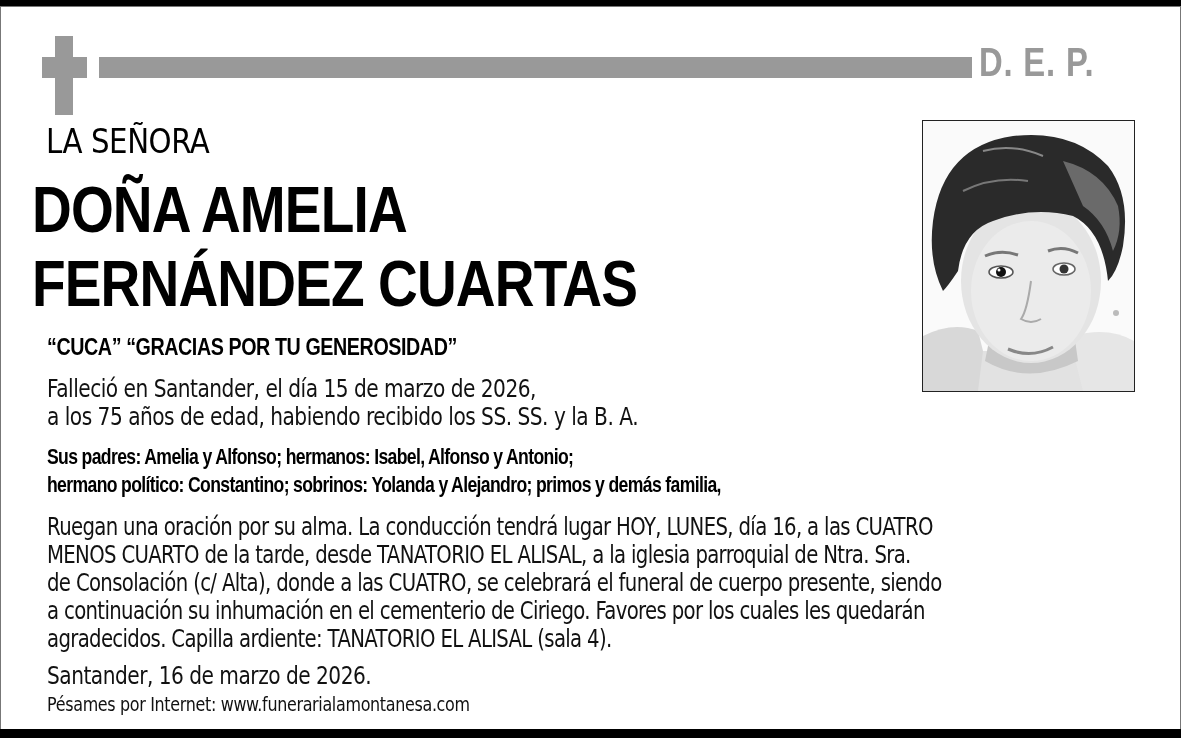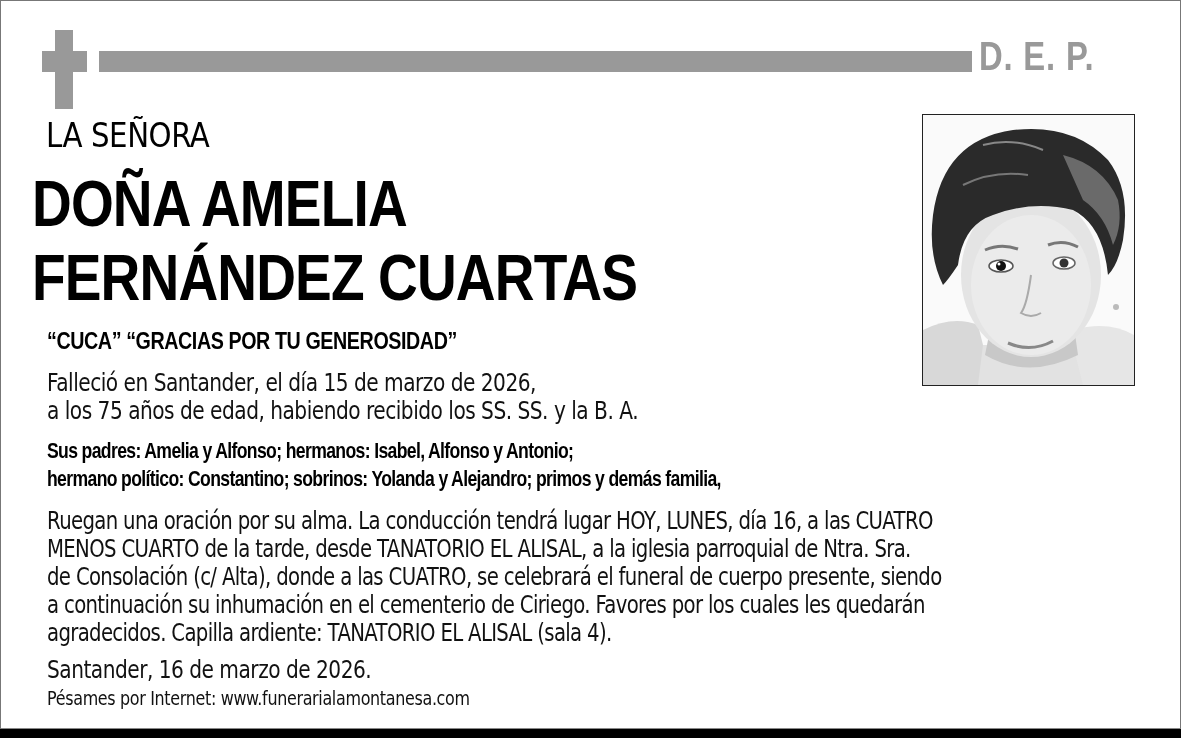--- a/index.html
+++ b/index.html
@@ -1,18 +1,18 @@
 <!DOCTYPE html>
 <html><head>
   <meta charset="utf-8">
   <style>
     html, body { margin: 0; padding: 0; background: #000; }
     body { width: 1181px; height: 738px; position: relative; overflow: hidden; font-family: "Liberation Sans", "DejaVu Sans", sans-serif; }
     .page {
-      position: absolute; left: 0; top: 0; width: 1179px; height: 727px;
+      position: absolute; left: 0; top: 6px; width: 1179px; height: 727px;
       background: #fff; border: 1px solid #777; border-bottom: 1px solid #888;
     }
     .bottom-band { position: absolute; left: 0; top: 729px; width: 1181px; height: 9px; background: #000; }
 
     
     .cross-v { position: absolute; left: 54px; top: 29px; width: 18px; height: 79px; background: #999; }
     .cross-h { position: absolute; left: 41px; top: 50px; width: 45px; height: 21px; background: #999; }
     .rule { position: absolute; left: 98px; top: 50px; width: 873px; height: 21px; background: #999; }
     .dep {
       position: absolute; left: 978px; top: 33px; font-size: 40px; font-weight: bold;

